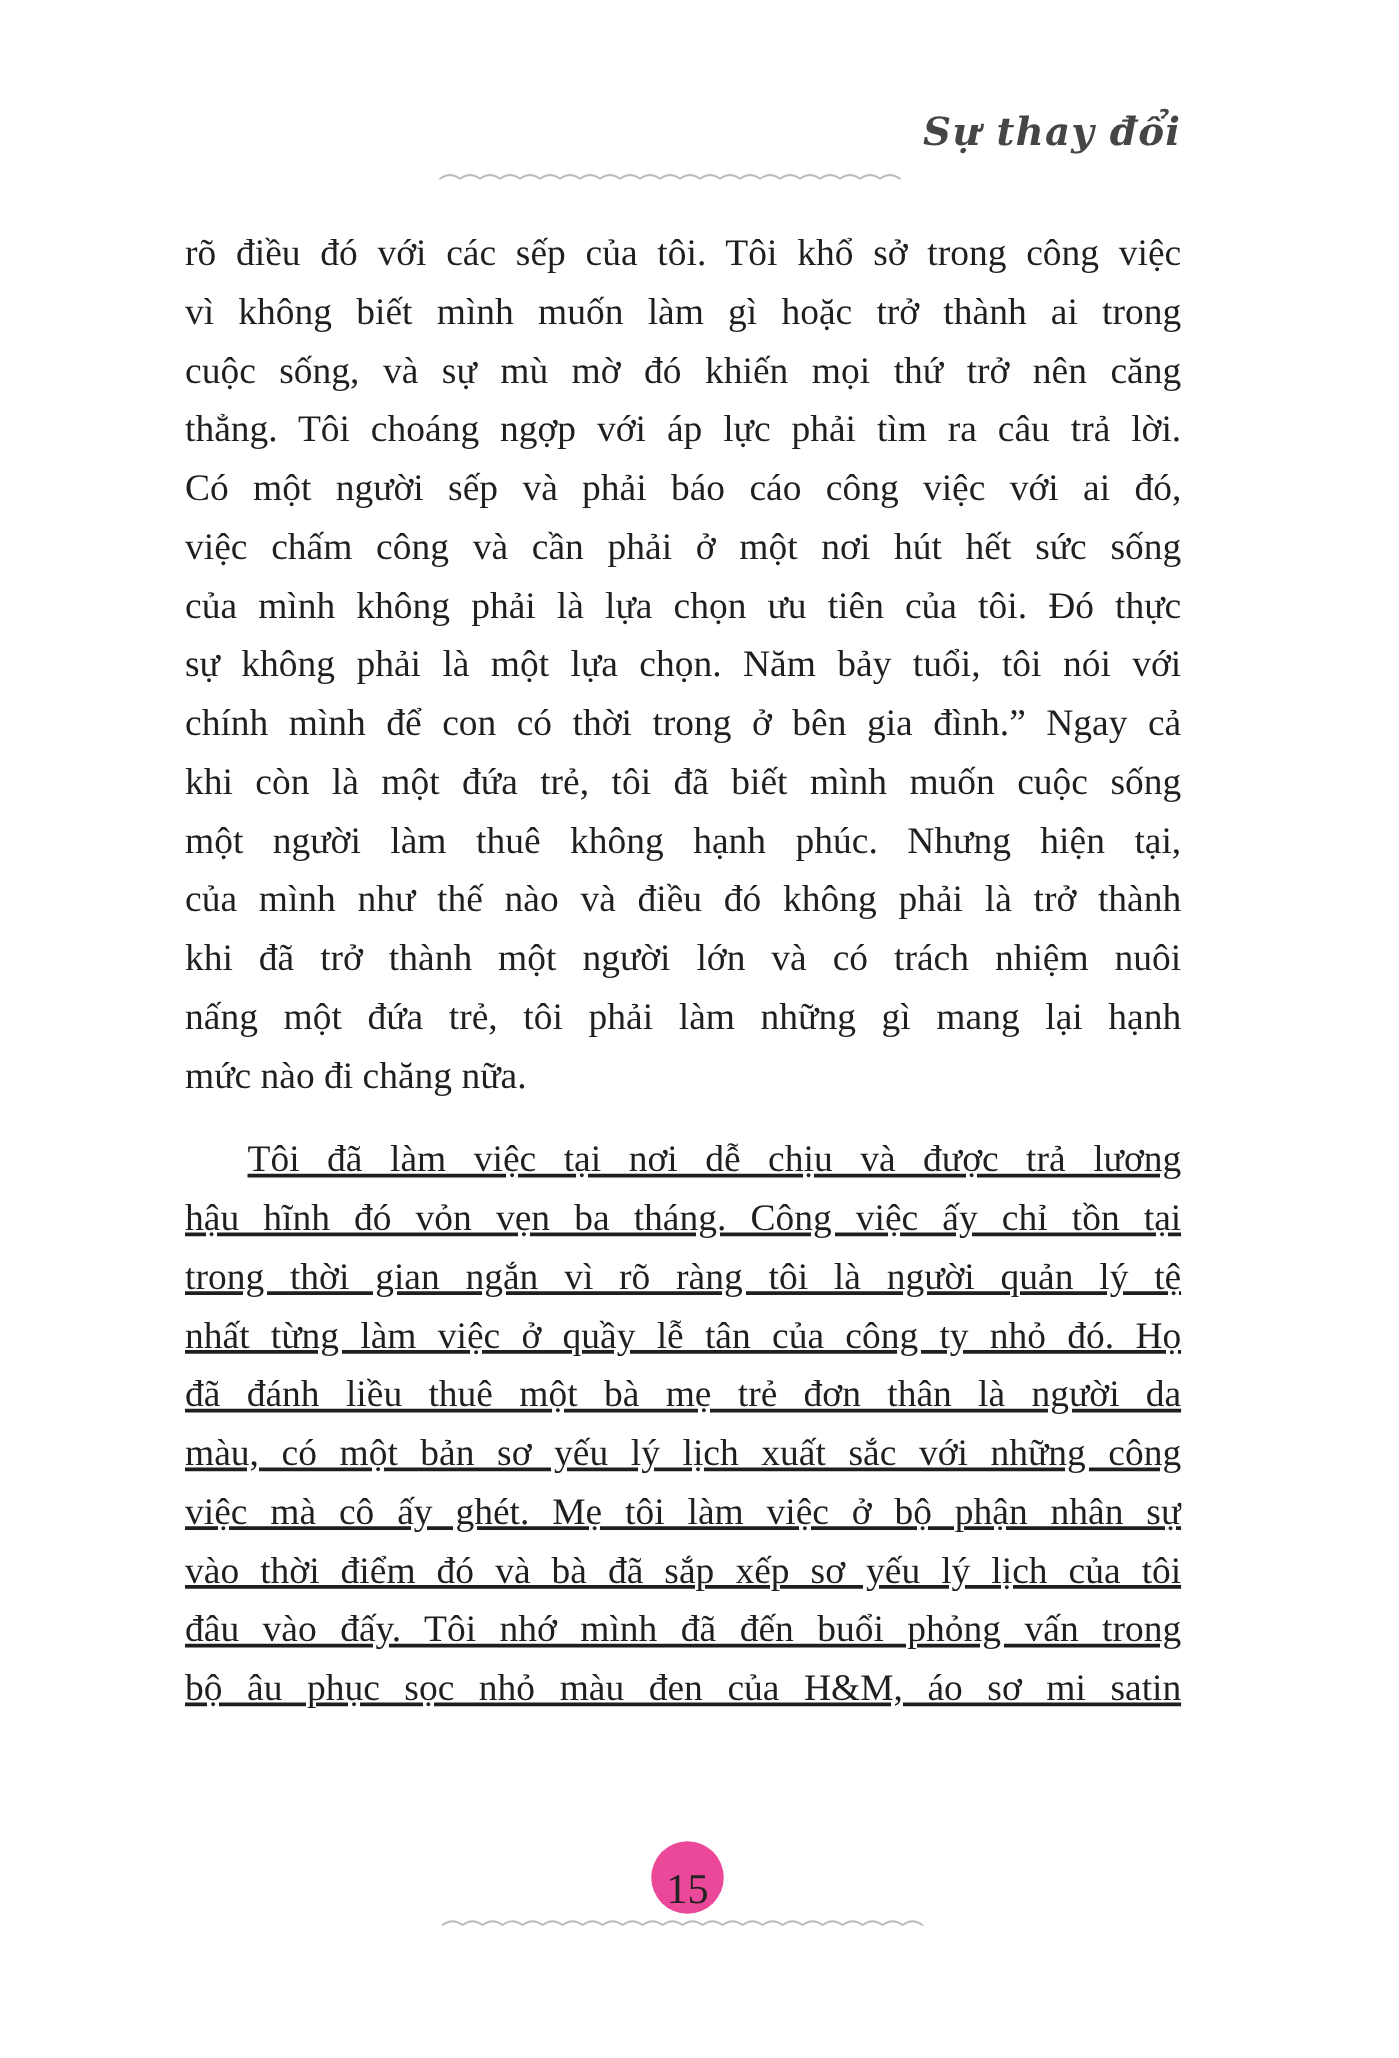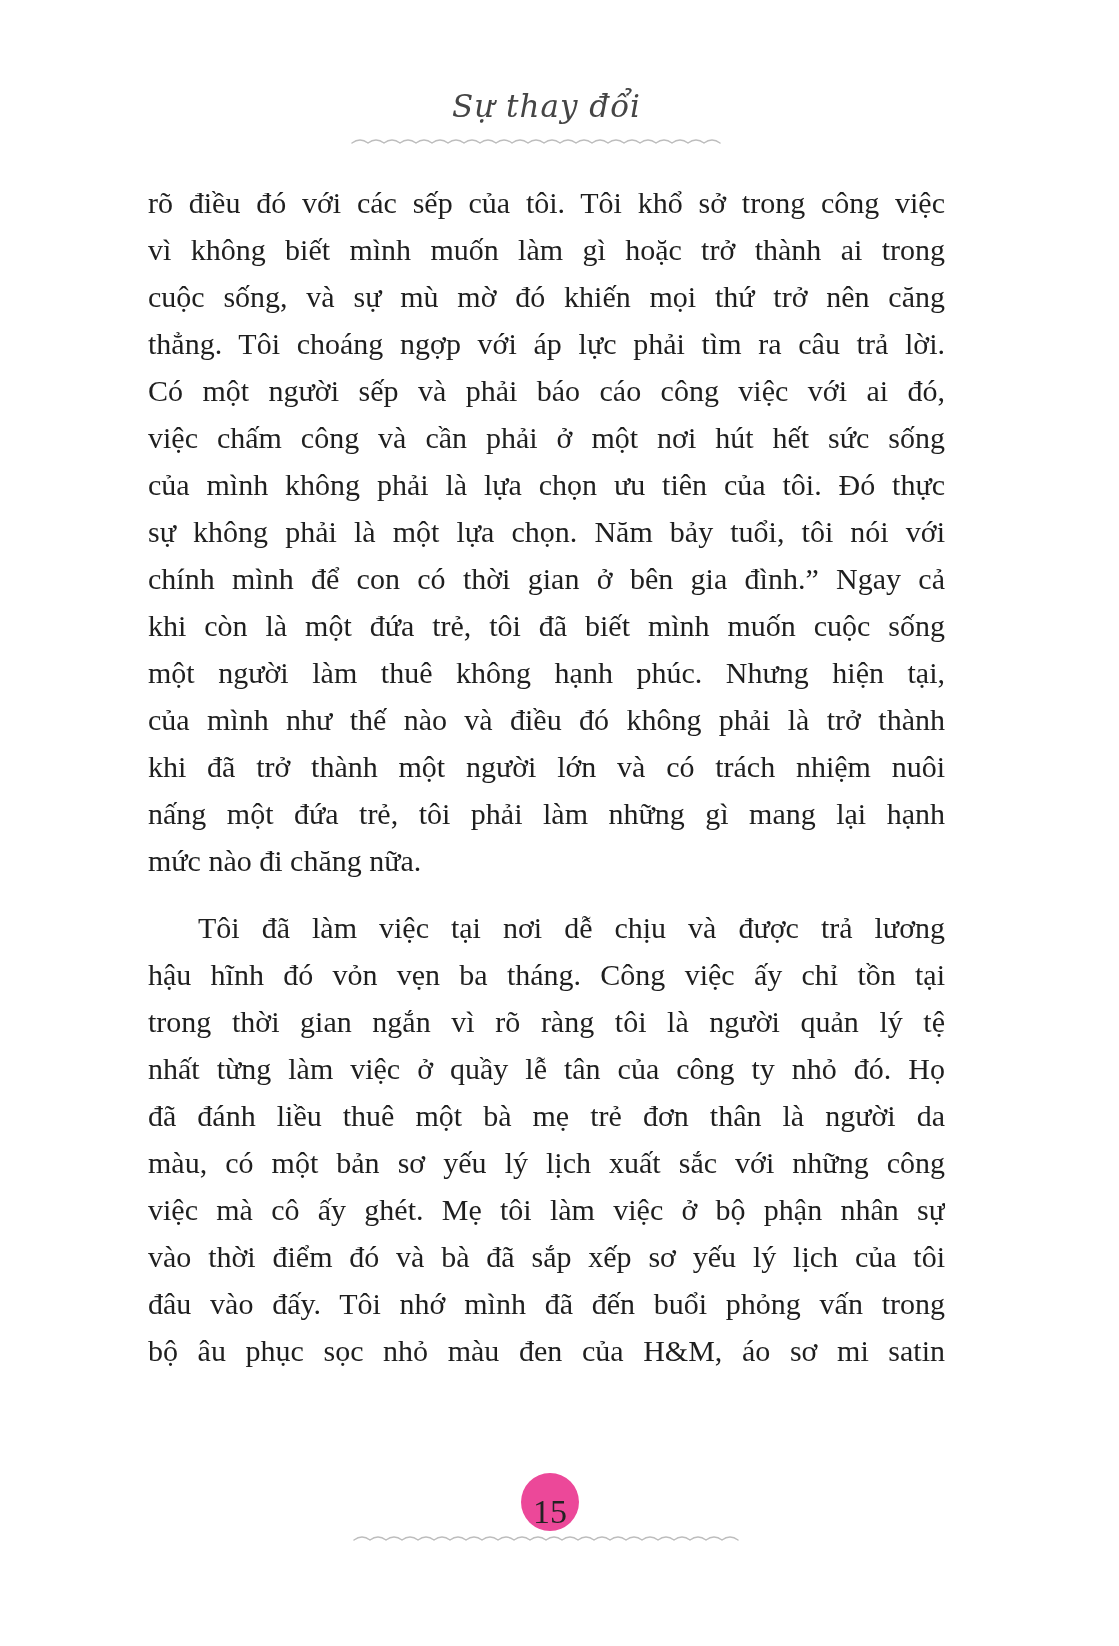--- a/index.html
+++ b/index.html
@@ -8,39 +8,40 @@
     width:1119px;
     height:1646px;
     background:#ffffff;
     overflow:hidden;
     font-family:"Liberation Serif","DejaVu Serif",serif;
   }
   
   .chapter-title{
     position:absolute;
     left:148px; top:88px; width:797px;
-    text-align:center;
+    text-align:right;
     font-family:"DejaVu Serif",serif;
     font-style:italic;
     font-size:31px;
     letter-spacing:1px;
     color:#454545;
+    font-weight:bold;
   }
   .wave{position:absolute;}
   .wave path{fill:none;stroke:#bdbdbd;stroke-width:1.4;stroke-linecap:round;}
   .header-wave{left:351px; top:135px;}
   
   .body-text{
     position:absolute;
     left:148px; top:179px; width:797px;
     color:#1f1f1f;
     font-size:30px;
   }
   .paragraph{margin:0;}
-  .paragraph.spaced{margin-top:20px;}
+  .paragraph.spaced{margin-top:20px;text-decoration:underline;}
   .line{
     height:47px;
     line-height:47px;
     overflow:hidden;
     text-align:justify;
     text-align-last:justify;
   }
   .line.last{text-align-last:left;}
   .line.indent{text-indent:50px;}
   
@@ -74,21 +75,21 @@
   <main class="body-text" id="body-text">
       <div class="paragraph">
         <div class="line">rõ điều đó với các sếp của tôi. Tôi khổ sở trong công việc</div>
         <div class="line">vì không biết mình muốn làm gì hoặc trở thành ai trong</div>
         <div class="line">cuộc sống, và sự mù mờ đó khiến mọi thứ trở nên căng</div>
         <div class="line">thẳng. Tôi choáng ngợp với áp lực phải tìm ra câu trả lời.</div>
         <div class="line">Có một người sếp và phải báo cáo công việc với ai đó,</div>
         <div class="line">việc chấm công và cần phải ở một nơi hút hết sức sống</div>
         <div class="line">của mình không phải là lựa chọn ưu tiên của tôi. Đó thực</div>
         <div class="line">sự không phải là một lựa chọn. Năm bảy tuổi, tôi nói với</div>
-        <div class="line">chính mình để con có thời gian ở bên gia đình.” Ngay cả</div>
+        <div class="line">chính mình để con có thời trong ở bên gia đình.” Ngay cả</div>
         <div class="line">khi còn là một đứa trẻ, tôi đã biết mình muốn cuộc sống</div>
         <div class="line">một người làm thuê không hạnh phúc. Nhưng hiện tại,</div>
         <div class="line">của mình như thế nào và điều đó không phải là trở thành</div>
         <div class="line">khi đã trở thành một người lớn và có trách nhiệm nuôi</div>
         <div class="line">nấng một đứa trẻ, tôi phải làm những gì mang lại hạnh</div>
         <div class="line last">mức nào đi chăng nữa.</div>
       </div>
       <div class="paragraph spaced">
         <div class="line indent">Tôi đã làm việc tại nơi dễ chịu và được trả lương</div>
         <div class="line">hậu hĩnh đó vỏn vẹn ba tháng. Công việc ấy chỉ tồn tại</div>

